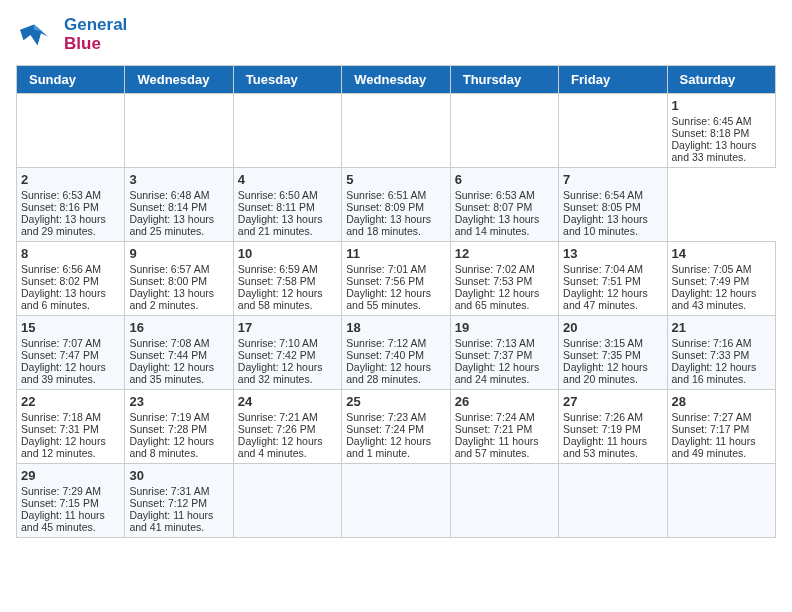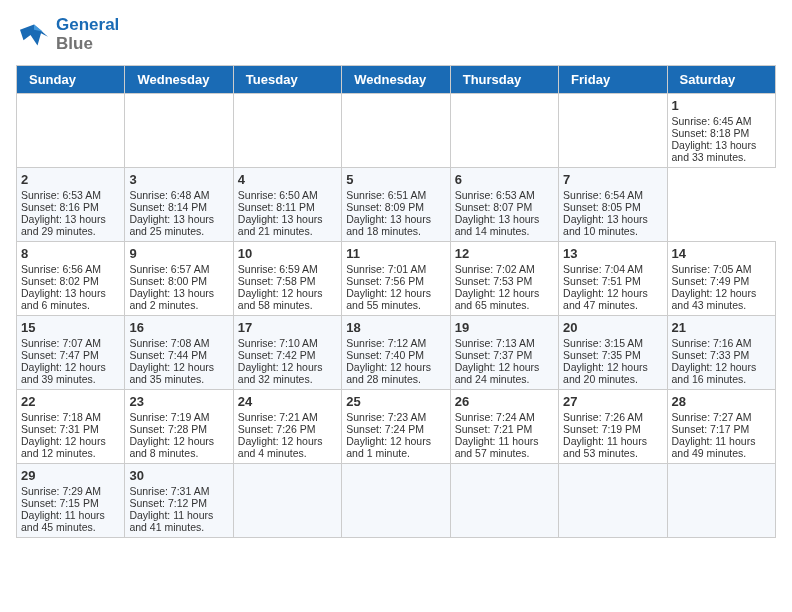--- a/index.html
+++ b/index.html
@@ -12,21 +12,21 @@
     }
     .header {
       display: flex;
       justify-content: space-between;
       align-items: flex-start;
       margin-bottom: 12px;
     }
     .logo {
       display: flex;
       align-items: center;
-      gap: 4px;
+      gap: 12px;
     }
     .logo-bird {
       width: 36px;
       height: 28px;
     }
     .title-block { text-align: right; }
     .month-title {
       font-size: 32px;
       font-weight: bold;
       color: #333;
@@ -74,21 +74,21 @@
 <div class="header">
   <div class="logo">
     <svg class="logo-bird" viewBox="0 0 40 32">
       <polygon points="20,4 36,18 28,14 24,28 16,16 8,22 4,10" fill="#1a6bb5"></polygon>
       <polygon points="20,4 30,12 20,10" fill="#4499dd"></polygon>
     </svg>
     <div>
       <div style="font-size:17px;font-weight:bold;color:#333;line-height:1.1;">
         <span style="color:#1a6bb5;">General</span>
       </div>
-      <div style="font-size:17px;font-weight:bold;color:#737373;line-height:1.1;">Blue</div>
+      <div style="font-size:17px;font-weight:bold;color:#be185d;line-height:1.1;">Blue</div>
     </div>
   </div>
   <div class="title-block">
     <div class="month-title"></div>
     <div class="location"></div>
   </div>
 </div>
 
 <table>
   <thead>

